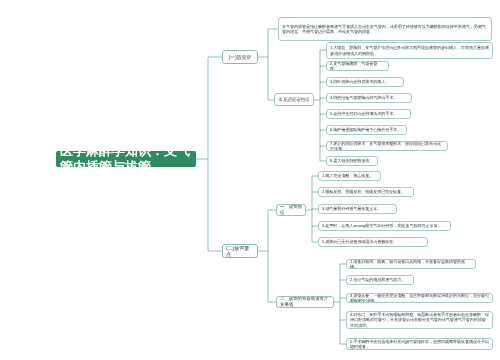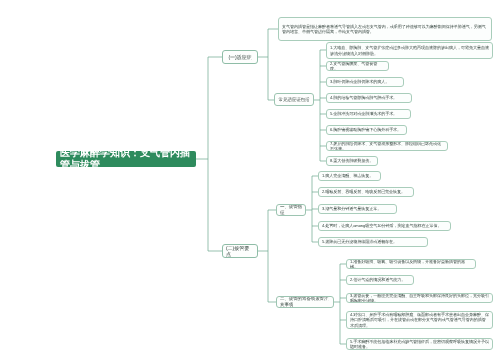--- a/index.html
+++ b/index.html
@@ -39,21 +39,21 @@
     line-height: 1.25;
     letter-spacing: -0.1px;
     word-break: break-all;
     overflow: hidden;
   }
   .root {
     background: #2e8b5d;
     border: none;
     border-radius: 2px;
     color: #ffffff;
-    font-size: 10px;
+    font-size: 13px;
     font-weight: bold;
     justify-content: center;
     letter-spacing: 0px;
     padding: 0 4px;
   }
   .branch {
     font-size: 5.1px;
     justify-content: center;
     border-color: #8fbda7;
     background: #fdfefd;

